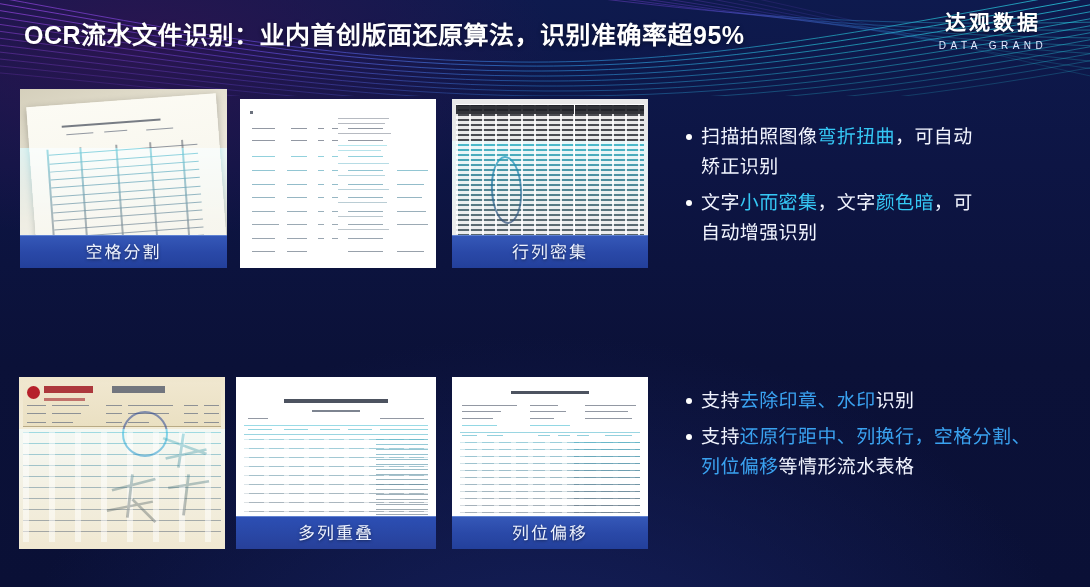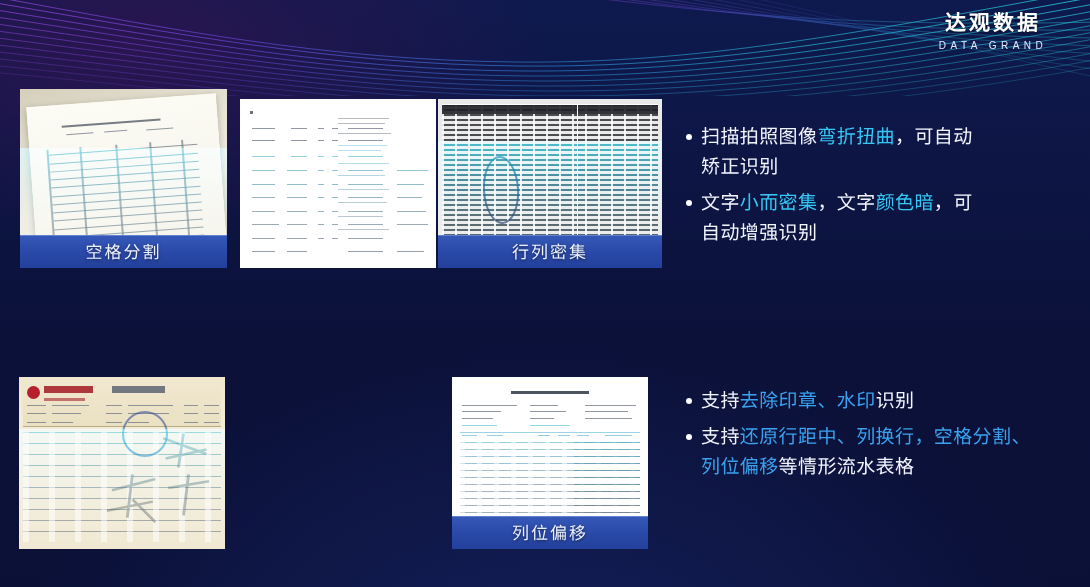--- a/index.html
+++ b/index.html
@@ -119,20 +119,21 @@
       <path d="M585,-6 C725,12 845,32 1100,30" opacity=".45"></path>
       <path d="M610,-6 C750,14 870,36 1100,38" opacity=".4"></path>
       <path d="M635,-6 C775,16 895,40 1100,46" opacity=".35"></path>
       <path d="M660,-6 C800,18 920,44 1100,54" opacity=".3"></path>
       <path d="M685,-6 C825,20 945,48 1100,62" opacity=".26"></path>
       <path d="M710,-6 C850,22 970,52 1100,70" opacity=".22"></path>
       <path d="M735,-6 C875,24 995,56 1100,78" opacity=".18"></path>
     </g>
   </svg>
 
+  <h1 id="page-title">OCR流水文件识别：业内首创版面还原算法，识别准确率超95%</h1>
 
   <div id="brand">
     <div class="cn">达观数据</div>
     <div class="en">DATA GRAND</div>
   </div>
 
   <div class="card" id="c1" style="left:20px; top:89px; width:207px; height:179px;">
     <div class="shot">
       <div class="photo"></div>
       <div class="sheet">
@@ -228,21 +229,21 @@
       <div class="line" style="left:47%; top:82%; width:3%;"></div>
       <div class="line" style="left:55%; top:82%; width:18%;"></div>
       <div class="line" style="left:6%;  top:90%; width:12%;"></div>
       <div class="line" style="left:24%; top:90%; width:10%;"></div>
       <div class="line" style="left:55%; top:90%; width:18%;"></div>
       <div class="line" style="left:80%; top:90%; width:14%;"></div>
       <div class="scanband" style="top:27%; height:73%;"></div>
     </div>
   </div>
 
-  <div class="card" id="c3" style="left:438px; top:99px; width:224px; height:169px;font-family:Liberation Serif, serif;">
+  <div class="card" id="c3" style="left:452px; top:99px; width:196px; height:169px;font-family:Liberation Serif, serif;">
     <div class="shot" style="background:#e9e9e9;">
       <div style="position:absolute;left:2%;top:3%;width:96%;height:92%;background:
           repeating-linear-gradient(180deg, rgba(40,42,48,.82) 0px, rgba(40,42,48,.82) 2px, rgba(255,255,255,0) 2px, rgba(255,255,255,0) 5px);"></div>
       <div style="position:absolute;left:2%;top:3%;width:96%;height:92%;background:
           repeating-linear-gradient(90deg, rgba(255,255,255,.85) 0px, rgba(255,255,255,.85) 2px, rgba(255,255,255,0) 2px, rgba(255,255,255,0) 13px);"></div>
       <div style="position:absolute;left:2%;top:3%;width:96%;height:6%;background:rgba(30,32,38,.9);"></div>
       <div style="position:absolute;left:62%;top:3%;width:1px;height:92%;background:#fff;"></div>
       <div style="position:absolute;left:2%;top:3%;width:96%;height:1px;background:#fff;"></div>
 
       <div style="position:absolute;left:20%;top:34%;width:16%;height:40%;
@@ -295,20 +296,43 @@
             <path d="M58,8 L92,22 M74,4 L70,34 M60,26 L92,18"></path>
             <path d="M18,54 L52,44 M34,40 L30,78 M14,72 L50,64 M34,62 L52,82"></path>
             <path d="M62,52 L94,46 M78,40 L74,76"></path>
           </g>
         </svg>
       </div>
       <div class="scanband" style="top:30%; height:70%;"></div>
     </div>
   </div>
 
+  <div class="card" id="c5" style="left:236px; top:377px; width:200px; height:172px;">
+    <div class="shot" style="background:#ffffff;">
+      <div style="position:absolute;left:24%;top:13%;width:52%;height:4px;background:#4d5360;"></div>
+      <div style="position:absolute;left:38%;top:19%;width:24%;height:2px;background:#7d8490;"></div>
+      <div class="line" style="left:6%;  top:24%; width:10%;"></div>
+      <div class="line" style="left:72%; top:24%; width:22%;"></div>
+      <div style="position:absolute;left:4%;top:28%;width:92%;height:1px;background:#9aa0ac;"></div>
+      <div class="line" style="left:6%;  top:30%; width:12%;"></div>
+      <div class="line" style="left:24%; top:30%; width:12%;"></div>
+      <div class="line" style="left:42%; top:30%; width:10%;"></div>
+      <div class="line" style="left:56%; top:30%; width:12%;"></div>
+      <div class="line" style="left:72%; top:30%; width:24%;"></div>
+      <div style="position:absolute;left:4%;top:33%;width:92%;height:1px;background:#9aa0ac;"></div>
+      <div style="position:absolute;left:4%;top:36%;width:92%;height:58%;background:
+          repeating-linear-gradient(180deg, rgba(95,102,116,.58) 0px, rgba(95,102,116,.58) 1px, rgba(0,0,0,0) 1px, rgba(0,0,0,0) 9px);"></div>
+      <div style="position:absolute;left:4%;top:36%;width:92%;height:58%;background:
+          repeating-linear-gradient(90deg, rgba(255,255,255,.6) 0px, rgba(255,255,255,.6) 5px, rgba(0,0,0,0) 5px, rgba(0,0,0,0) 20px);"></div>
+      <div style="position:absolute;left:70%;top:36%;width:26%;height:58%;background:
+          repeating-linear-gradient(180deg, rgba(80,88,104,.6) 0px, rgba(80,88,104,.6) 1px, rgba(0,0,0,0) 1px, rgba(0,0,0,0) 5px);"></div>
+      <div class="scanband" style="top:27%; height:73%;"></div>
+    </div>
+    <div class="caption flat">多列重叠</div>
+  </div>
 
   <div class="card" id="c6" style="left:452px; top:377px; width:196px; height:172px;">
     <div class="shot" style="background:#ffffff;">
       <div style="position:absolute;left:30%;top:8%;width:40%;height:3px;background:#4d5360;"></div>
       <div class="line" style="left:5%;  top:16%; width:28%;"></div>
       <div class="line" style="left:40%; top:16%; width:14%;"></div>
       <div class="line" style="left:68%; top:16%; width:26%;"></div>
       <div class="line" style="left:5%;  top:20%; width:20%;"></div>
       <div class="line" style="left:40%; top:20%; width:18%;"></div>
       <div class="line" style="left:68%; top:20%; width:22%;"></div>

